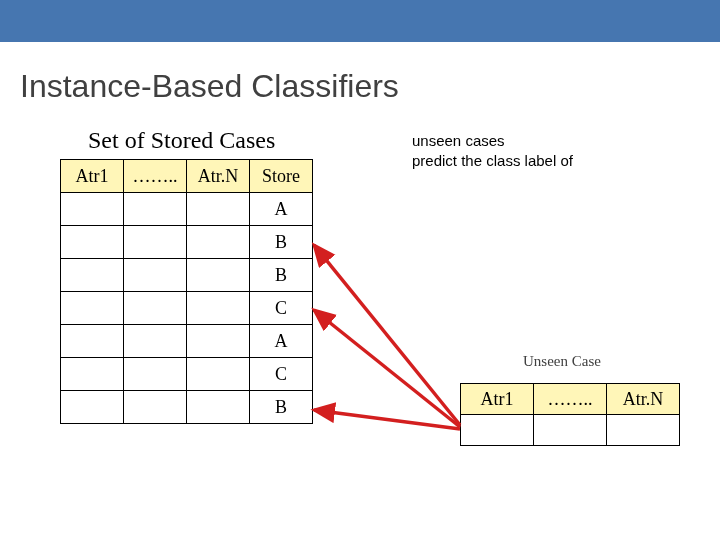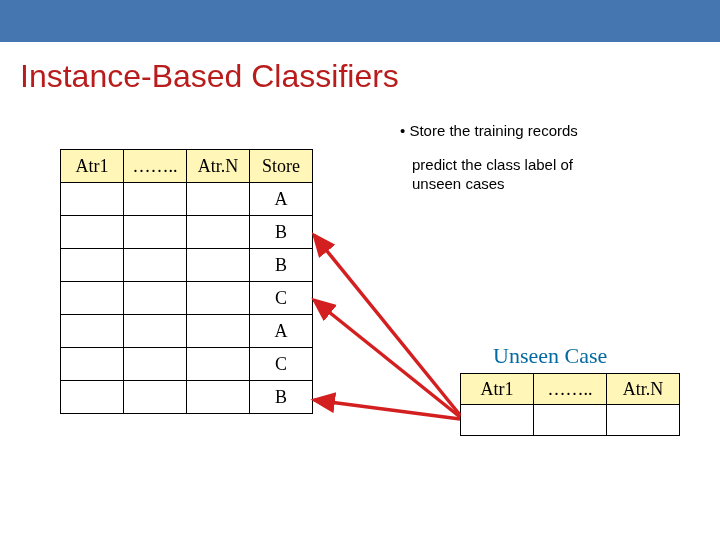--- a/index.html
+++ b/index.html
@@ -11,44 +11,44 @@
     font-family: Arial, Helvetica, sans-serif;
     overflow: hidden;
   }
   .topbar {
     background: #4676b0;
     height: 42px;
     width: 100%;
   }
   .title {
     font-size: 32px;
-    color: #b91c1c;
-    margin: 16px 0 0 20px;
+    color: #404040;
+    margin: 26px 0 0 20px;
     font-weight: 400;
   }
   .content {
     position: relative;
     width: 720px;
     height: 460px;
   }
   .stored-title {
     position: absolute;
     top: 22px;
     left: 88px;
     font-family: "Times New Roman", Times, serif;
     font-size: 24px;
     color: #000;
   }
   .unseen-title {
     position: absolute;
     top: 248px;
-    left: 493px;
-    font-family: "Times New Roman", Times, serif;
-    font-size: 22px;
-    color: #0369a1;
+    left: 523px;
+    font-family: "Times New Roman", Times, serif;
+    font-size: 15px;
+    color: #404040;
   }
   .bullets {
     position: absolute;
     top: 26px;
     left: 400px;
     width: 290px;
     font-size: 15px;
     color: #000;
     line-height: 1.3;
   }
@@ -104,20 +104,21 @@
   }
 </style>
 </head>
 <body>
 
 <div class="topbar"></div>
 <h1 class="title">Instance-Based Classifiers</h1>
 
 <div class="content">
 
+  <div class="stored-title">Set of Stored Cases</div>
 
   <table class="stored">
     <tbody>
         <tr>
       <th class="c-atr1">Atr1</th>
       <th class="c-dots">……..</th>
       <th class="c-atrn">Atr.N</th>
       <th class="c-class">Store</th>
     </tr>
     <tr>
@@ -159,23 +160,22 @@
     <tr>
           <td></td>
           <td></td>
           <td></td>
           <td>B</td>
         </tr>
   </tbody>
     </table>
 
   <div class="bullets">
-    <div class="b1">• <span>Store the training records</span></div>
+    <div class="ind">unseen cases</div>
     <div class="ind">predict the class label of</div>
-    <div class="ind">unseen cases</div>
   </div>
 
   <div class="unseen-title">Unseen Case</div>
 
   <table class="unseen">
     <tbody>
         <tr>
       <th>Atr1</th>
       <th>……..</th>
       <th>Atr.N</th>

